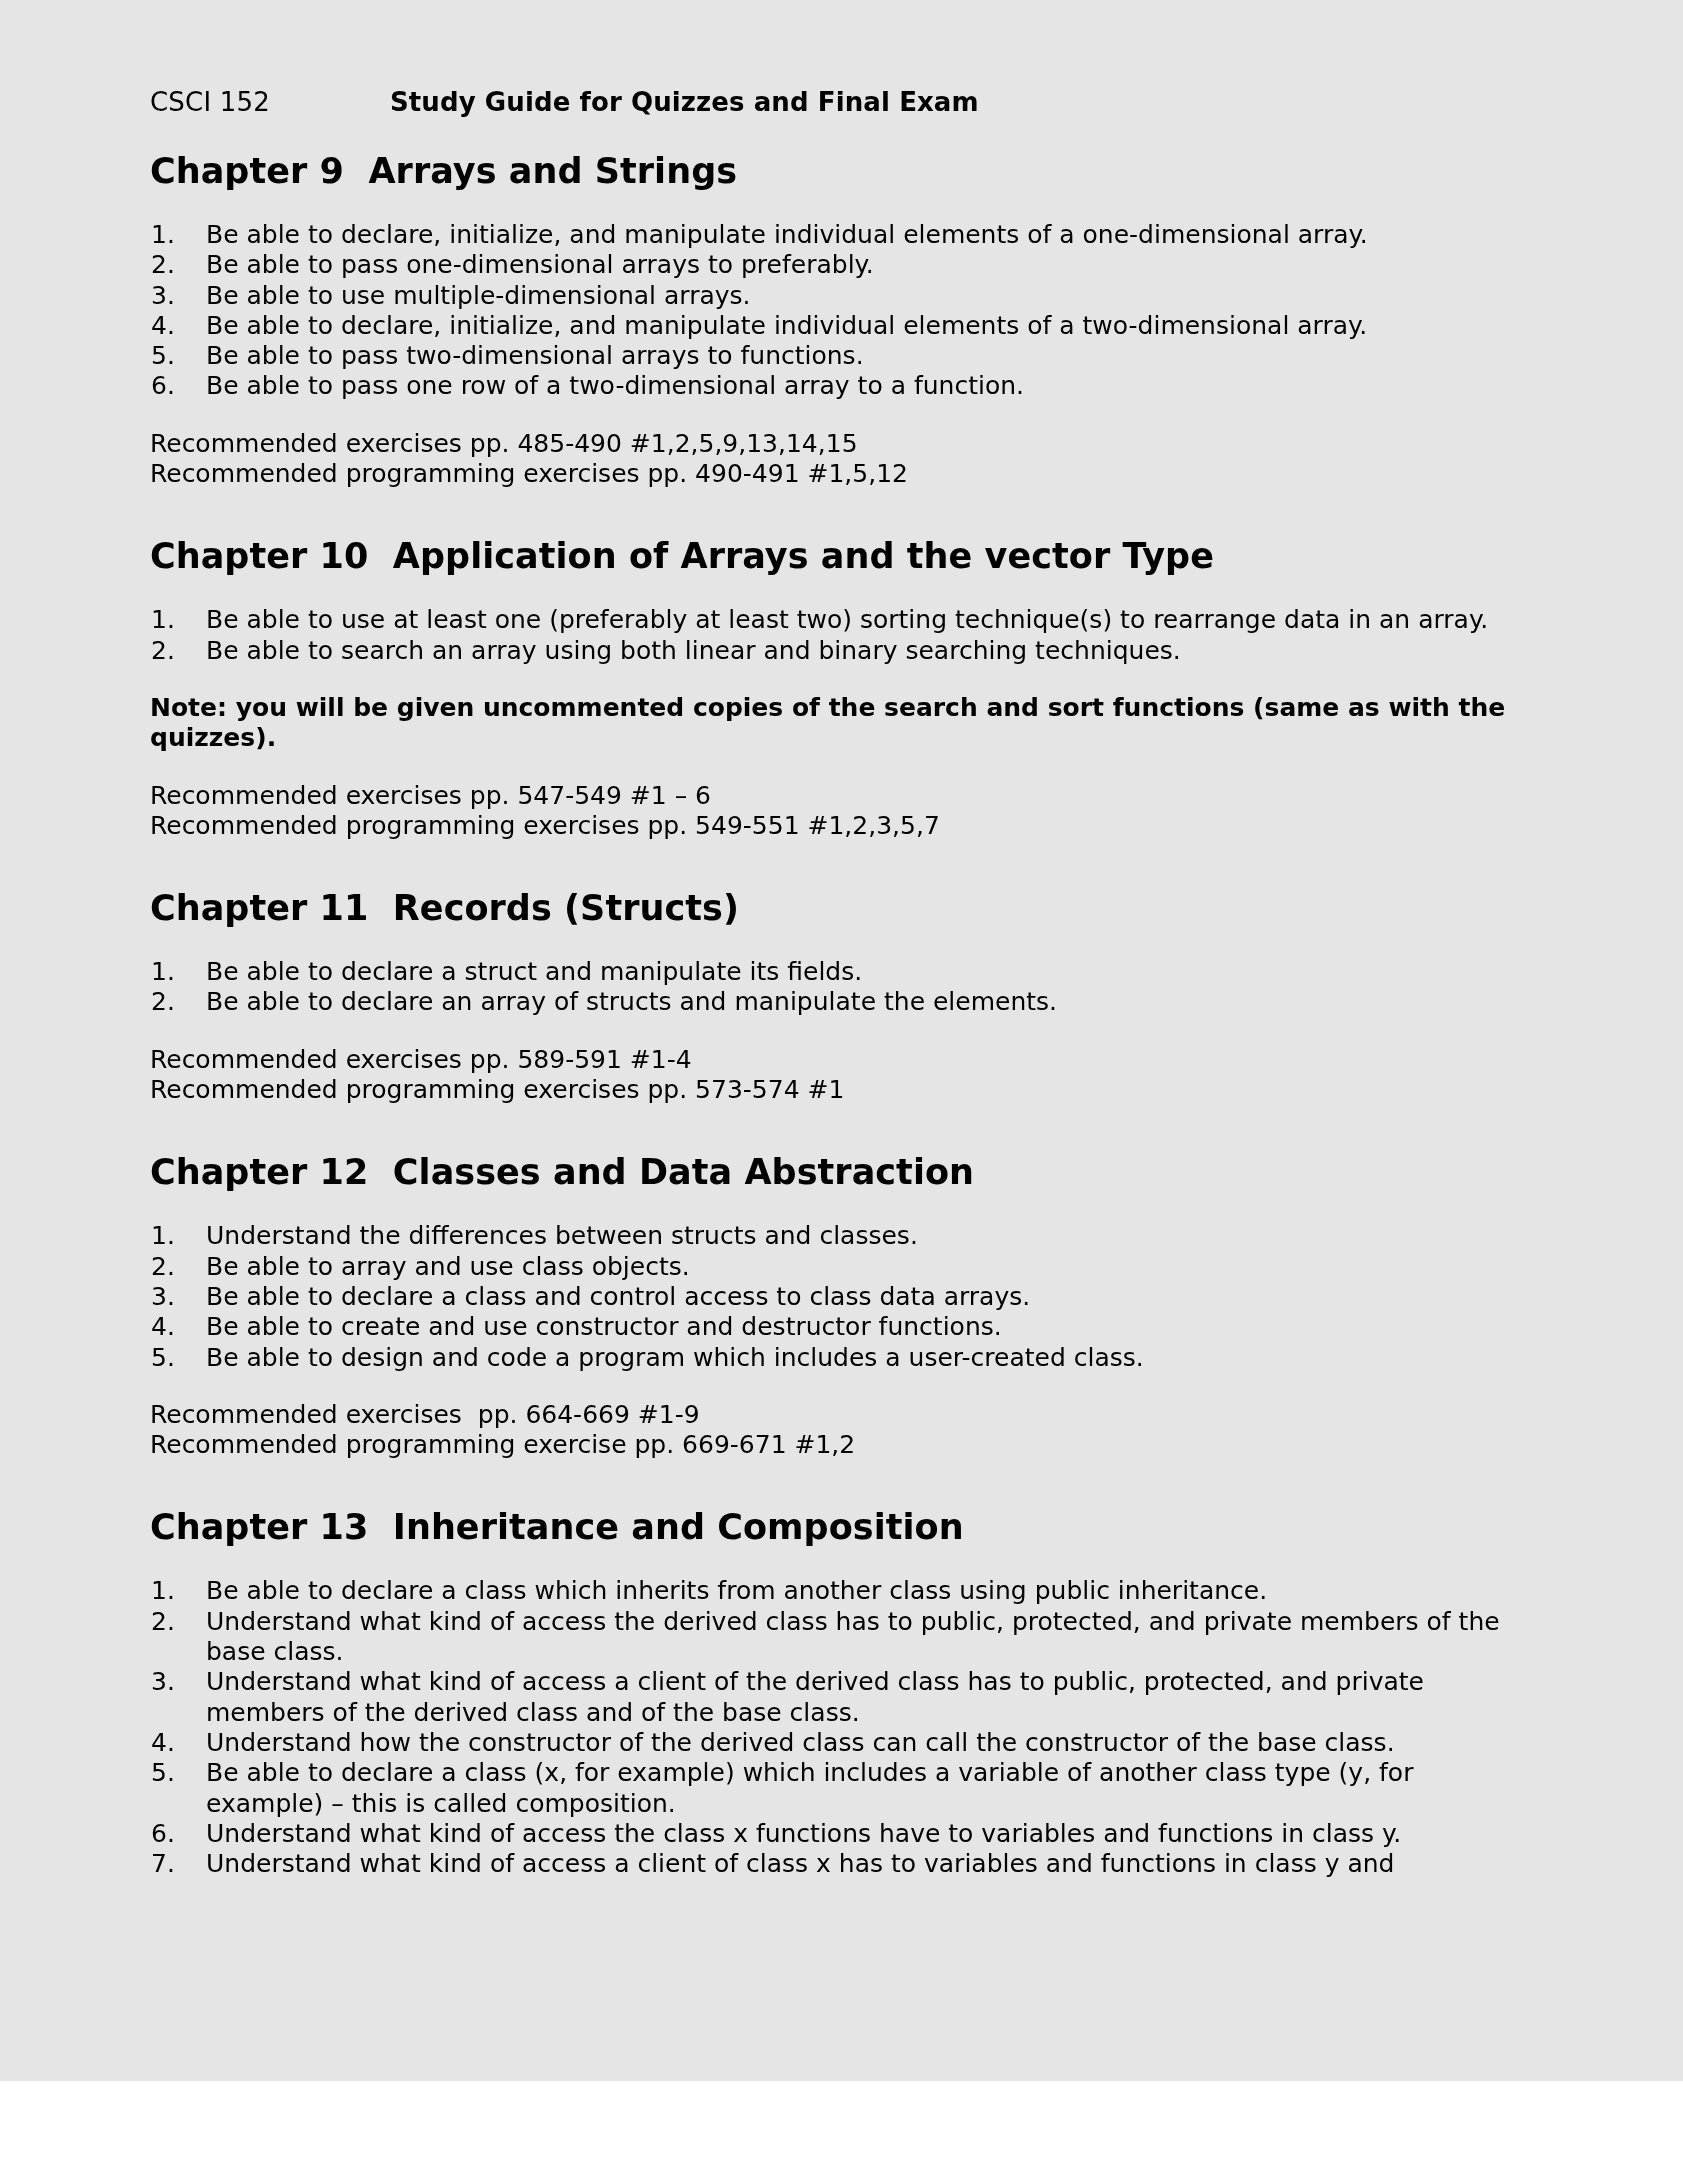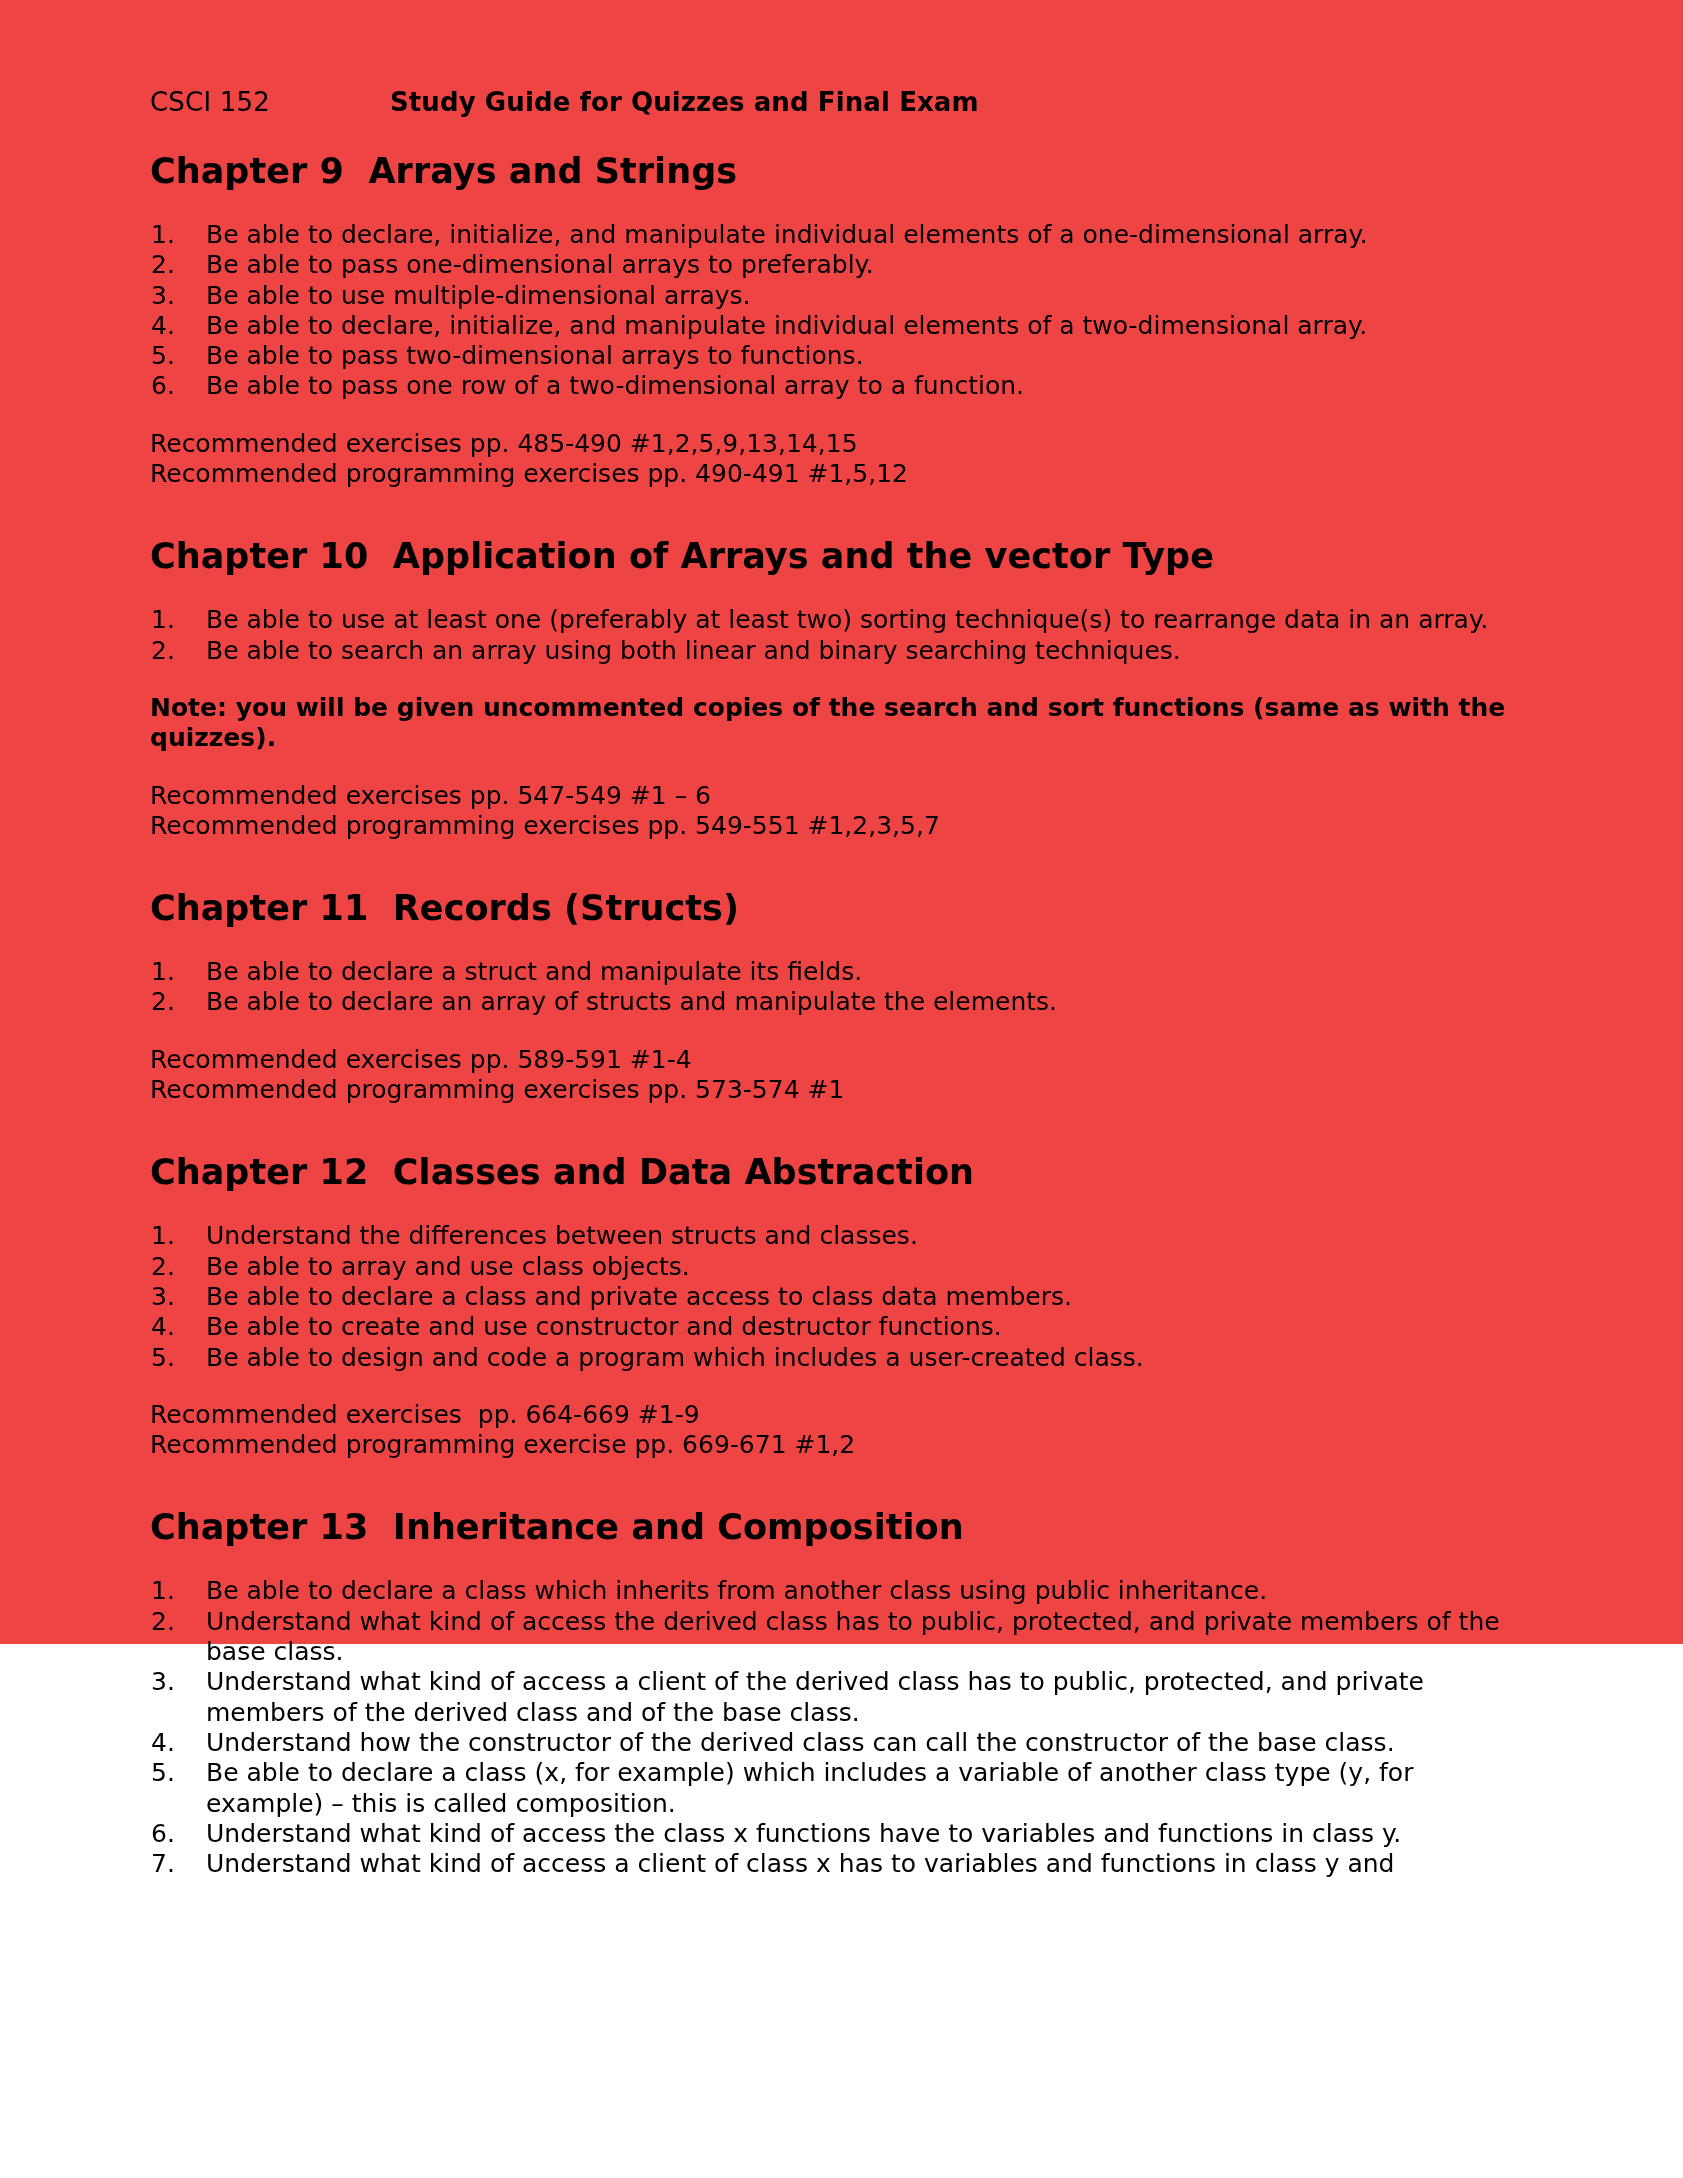--- a/index.html
+++ b/index.html
@@ -10,22 +10,22 @@
   body {
     width: 1683px;
     height: 2178px;
     font-family: "DejaVu Sans", "Liberation Sans", sans-serif;
     color: #000000;
     -webkit-font-smoothing: antialiased;
   }
   .page {
     position: relative;
     width: 1683px;
-    height: 1644px;
-    background: #ef4444;
+    height: 2081px;
+    background: #e5e5e5;
     box-sizing: border-box;
     padding: 87px 150px 12px 150px;
   }
   .doc-header {
     display: flex;
     align-items: baseline;
     margin: 0 0 34px 0;
   }
   .course-code {
     font-size: 26px;
@@ -142,21 +142,21 @@
           <div>Recommended exercises pp. 589-591 #1-4</div>
           <div>Recommended programming exercises pp. 573-574 #1</div>
         </div>
       </div>
       <div class="gap-before-heading"></div>
       <div class="chapter-section">
         <div class="chapter-heading">Chapter 12  Classes and Data Abstraction</div>
         <ol class="objectives">
           <li>Understand the differences between structs and classes.</li>
           <li>Be able to array and use class objects.</li>
-          <li>Be able to declare a class and private access to class data members.</li>
+          <li>Be able to declare a class and control access to class data arrays.</li>
           <li>Be able to create and use constructor and destructor functions.</li>
           <li>Be able to design and code a program which includes a user-created class.</li>
         </ol>
         <div class="exercises">
           <div>Recommended exercises  pp. 664-669 #1-9</div>
           <div>Recommended programming exercise pp. 669-671 #1,2</div>
         </div>
       </div>
       <div class="gap-before-heading"></div>
       <div class="chapter-section">

